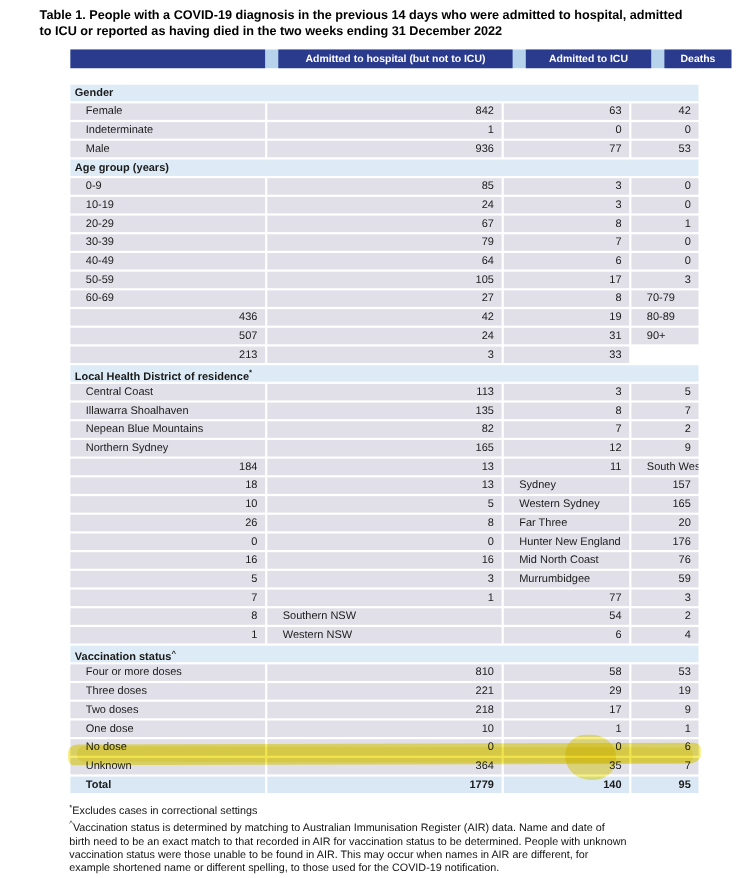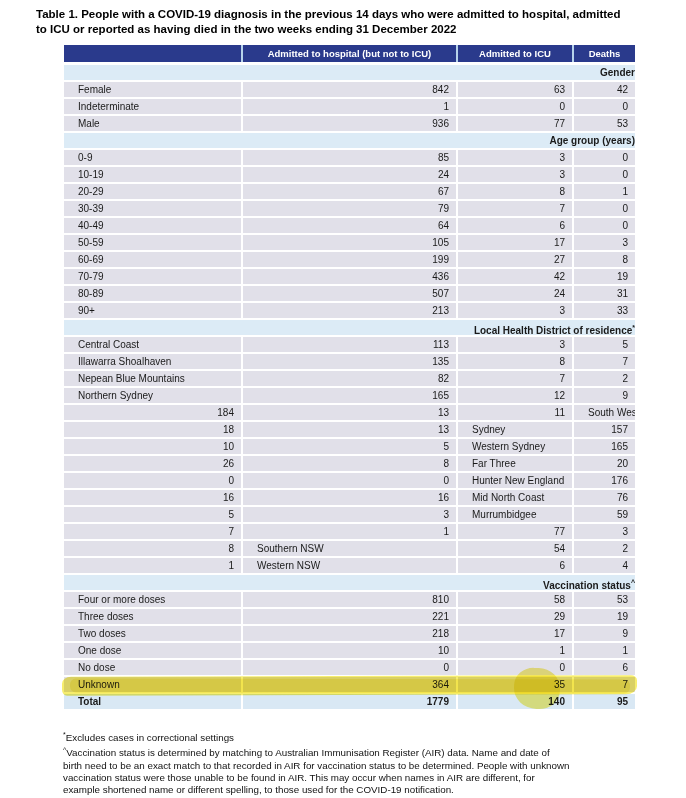--- a/index.html
+++ b/index.html
@@ -25,23 +25,23 @@
   }
   .tablewrap {
     position: absolute;
     left: 64px;
     top: 45px;
     width: 571px;
   }
   .thead {
     display: grid;
     grid-template-columns: 177px 213px 114px 61px;
-    column-gap: 2px;
+    column-gap: 12px;
     background: #b7d3eb;
-    margin-bottom: 3px;
+    margin-bottom: 15px;
   }
   .th {
     background: #2a3a8c;
     color: #ffffff;
     font-size: 9.5px;
     font-weight: bold;
     height: 17px;
     line-height: 17px;
     text-align: center;
     white-space: nowrap;
@@ -56,21 +56,20 @@
     background: #ffffff;
   }
   .section-row {
     grid-column: 1 / -1;
     background: #dcebf6;
     font-size: 10px;
     font-weight: bold;
     line-height: 15px;
     padding-left: 4px;
     white-space: nowrap;
-    text-align: right;
   }
   .section-row sup { font-size: 7px; }
   .cell {
     background: #e1e0e9;
     font-size: 10px;
     line-height: 15px;
     white-space: nowrap;
     overflow: hidden;
   }
   .cell.label { padding-left: 14px; }
@@ -170,21 +169,20 @@
         <div class="cell num">0</div>
         <div class="cell label">40-49</div>
         <div class="cell num">64</div>
         <div class="cell num">6</div>
         <div class="cell num">0</div>
         <div class="cell label">50-59</div>
         <div class="cell num">105</div>
         <div class="cell num">17</div>
         <div class="cell num">3</div>
         <div class="cell label">60-69</div>
-        <div class="cell num">199</div>
         <div class="cell num">27</div>
         <div class="cell num">8</div>
         <div class="cell label">70-79</div>
         <div class="cell num">436</div>
         <div class="cell num">42</div>
         <div class="cell num">19</div>
         <div class="cell label">80-89</div>
         <div class="cell num">507</div>
         <div class="cell num">24</div>
         <div class="cell num">31</div>

